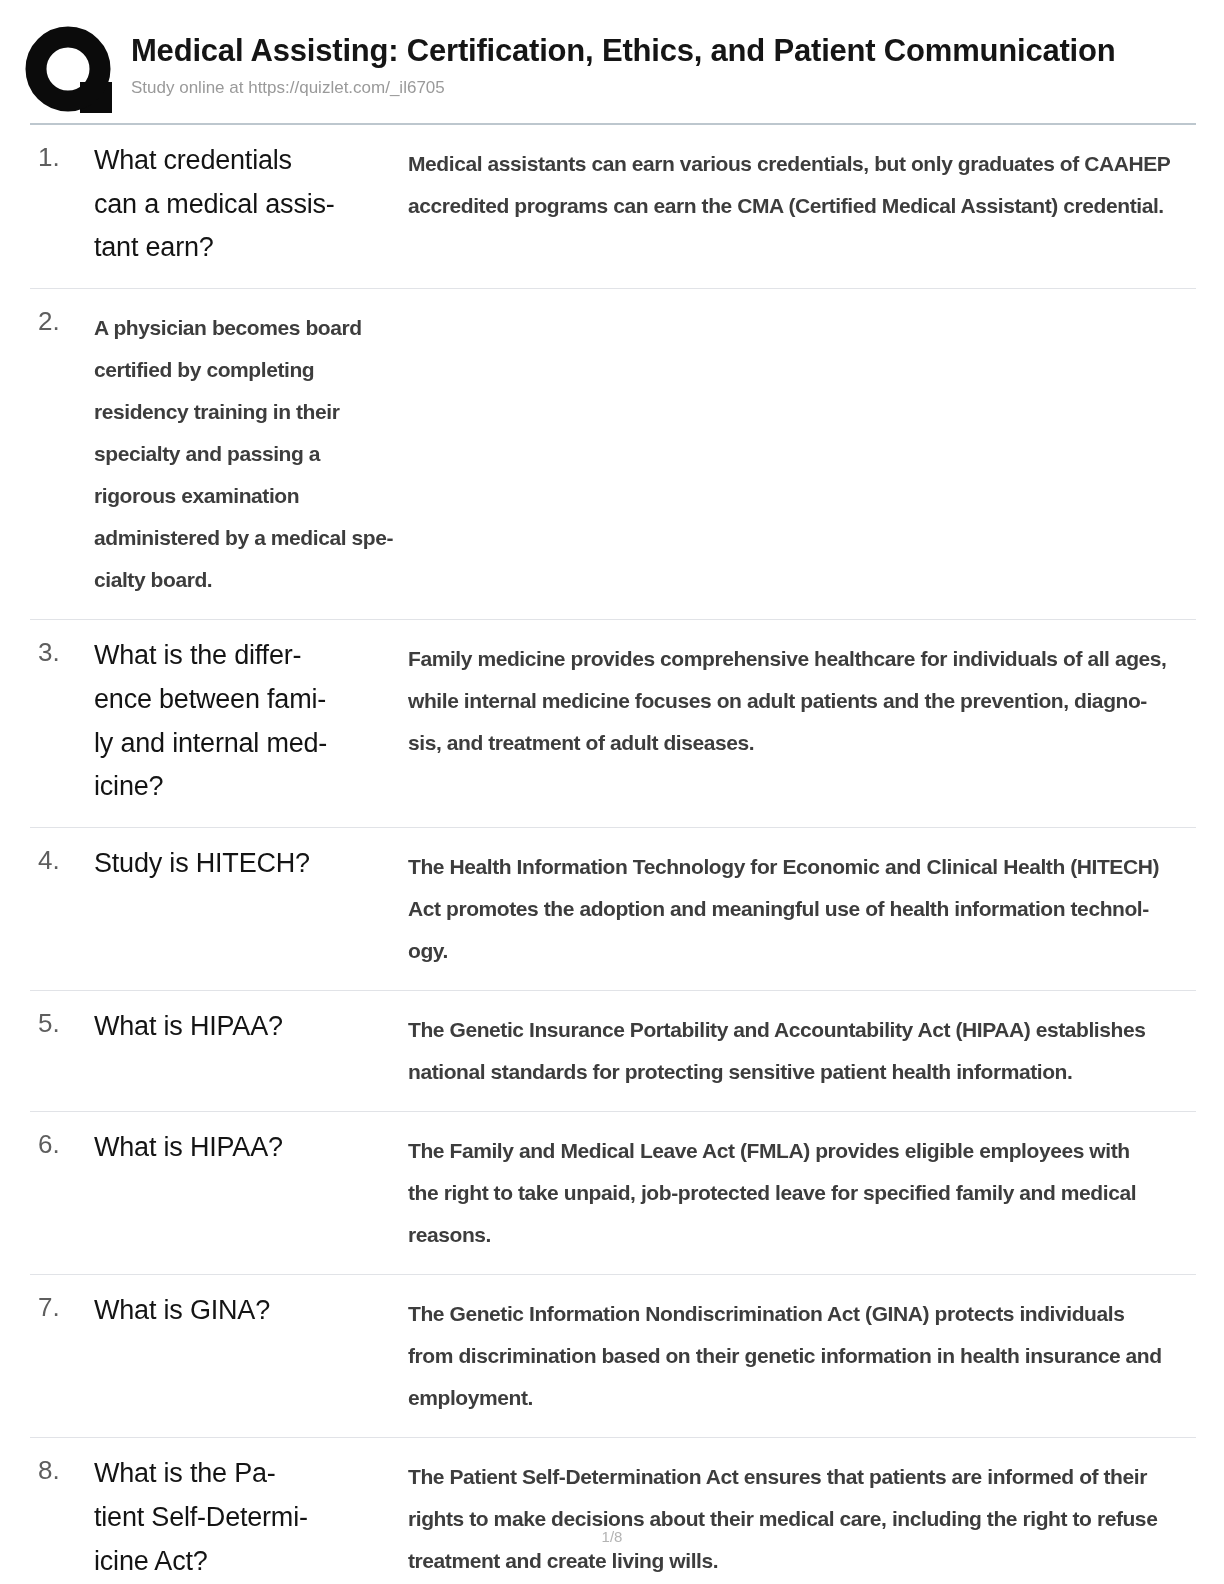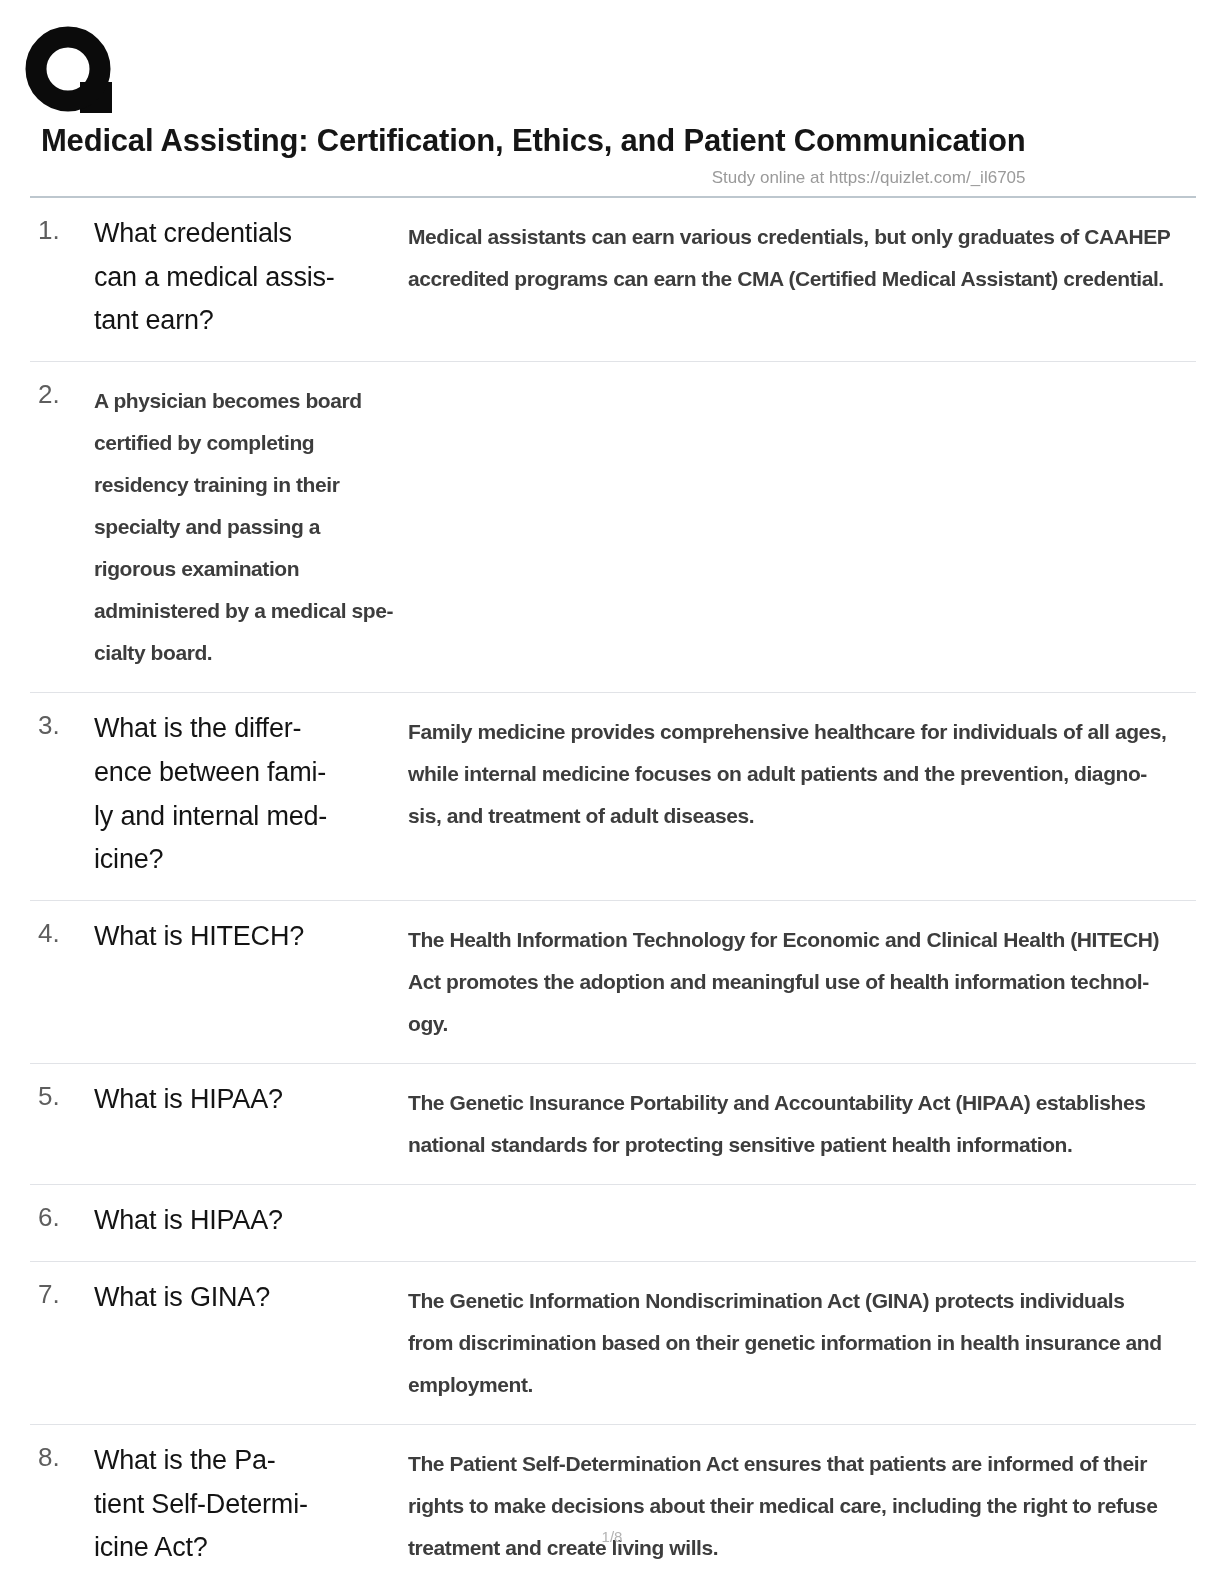--- a/index.html
+++ b/index.html
@@ -6,28 +6,28 @@
   html, body { background: #ffffff; }
   body {
     width: 1224px; height: 1584px;
     font-family: "Liberation Sans", sans-serif;
     position: relative;
     overflow: hidden;
   }
   .page { width: 1224px; height: 1584px; position: relative; background: #fff; }
 
   
-  .header { display: flex; align-items: flex-start; padding: 25px 60px 0 25px; flex-direction: column; }
+  .header { display: flex; align-items: flex-start; padding: 25px 60px 0 25px; }
   .logo { width: 90px; height: 90px; flex: 0 0 90px; }
   .header-text { margin-left: 16px; padding-top: 4px; }
   .title {
     font-size: 31px; font-weight: 600; color: #151515;
     letter-spacing: -0.2px; margin-top: 4px;
   }
-  .subtitle { font-size: 17px; color: #9a9a9a; font-weight: 400; margin-top: 9px; text-align: right; }
+  .subtitle { font-size: 17px; color: #9a9a9a; font-weight: 400; margin-top: 9px; }
   .header-rule {
     margin: 8px 28px 0 30px;
     border-top: 2px solid #bdc7ce;
   }
 
   
   .qa-list { margin: 0 28px 0 30px; }
   .qa-row {
     display: grid;
     grid-template-columns: 64px 314px 1fr;
@@ -103,36 +103,39 @@
 ence between fami-
 ly and internal med-
 icine?</div>
       <div class="a-text">Family medicine provides comprehensive healthcare for individuals of all ages,
 while internal medicine focuses on adult patients and the prevention, diagno-
 sis, and treatment of adult diseases.</div>
     </div>
 
     <div class="qa-row">
       <div class="q-number">4.</div>
-      <div class="q-text">What is HITECH?</div>
+      <div class="q-text">Study is HITECH?</div>
       <div class="a-text">The Health Information Technology for Economic and Clinical Health (HITECH)
 Act promotes the adoption and meaningful use of health information technol-
 ogy.</div>
     </div>
 
     <div class="qa-row">
       <div class="q-number">5.</div>
       <div class="q-text">What is HIPAA?</div>
       <div class="a-text">The Genetic Insurance Portability and Accountability Act (HIPAA) establishes
 national standards for protecting sensitive patient health information.</div>
     </div>
 
     <div class="qa-row">
       <div class="q-number">6.</div>
       <div class="q-text">What is HIPAA?</div>
+      <div class="a-text">The Family and Medical Leave Act (FMLA) provides eligible employees with
+the right to take unpaid, job-protected leave for specified family and medical
+reasons.</div>
     </div>
 
     <div class="qa-row">
       <div class="q-number">7.</div>
       <div class="q-text">What is GINA?</div>
       <div class="a-text">The Genetic Information Nondiscrimination Act (GINA) protects individuals
 from discrimination based on their genetic information in health insurance and
 employment.</div>
     </div>
 

